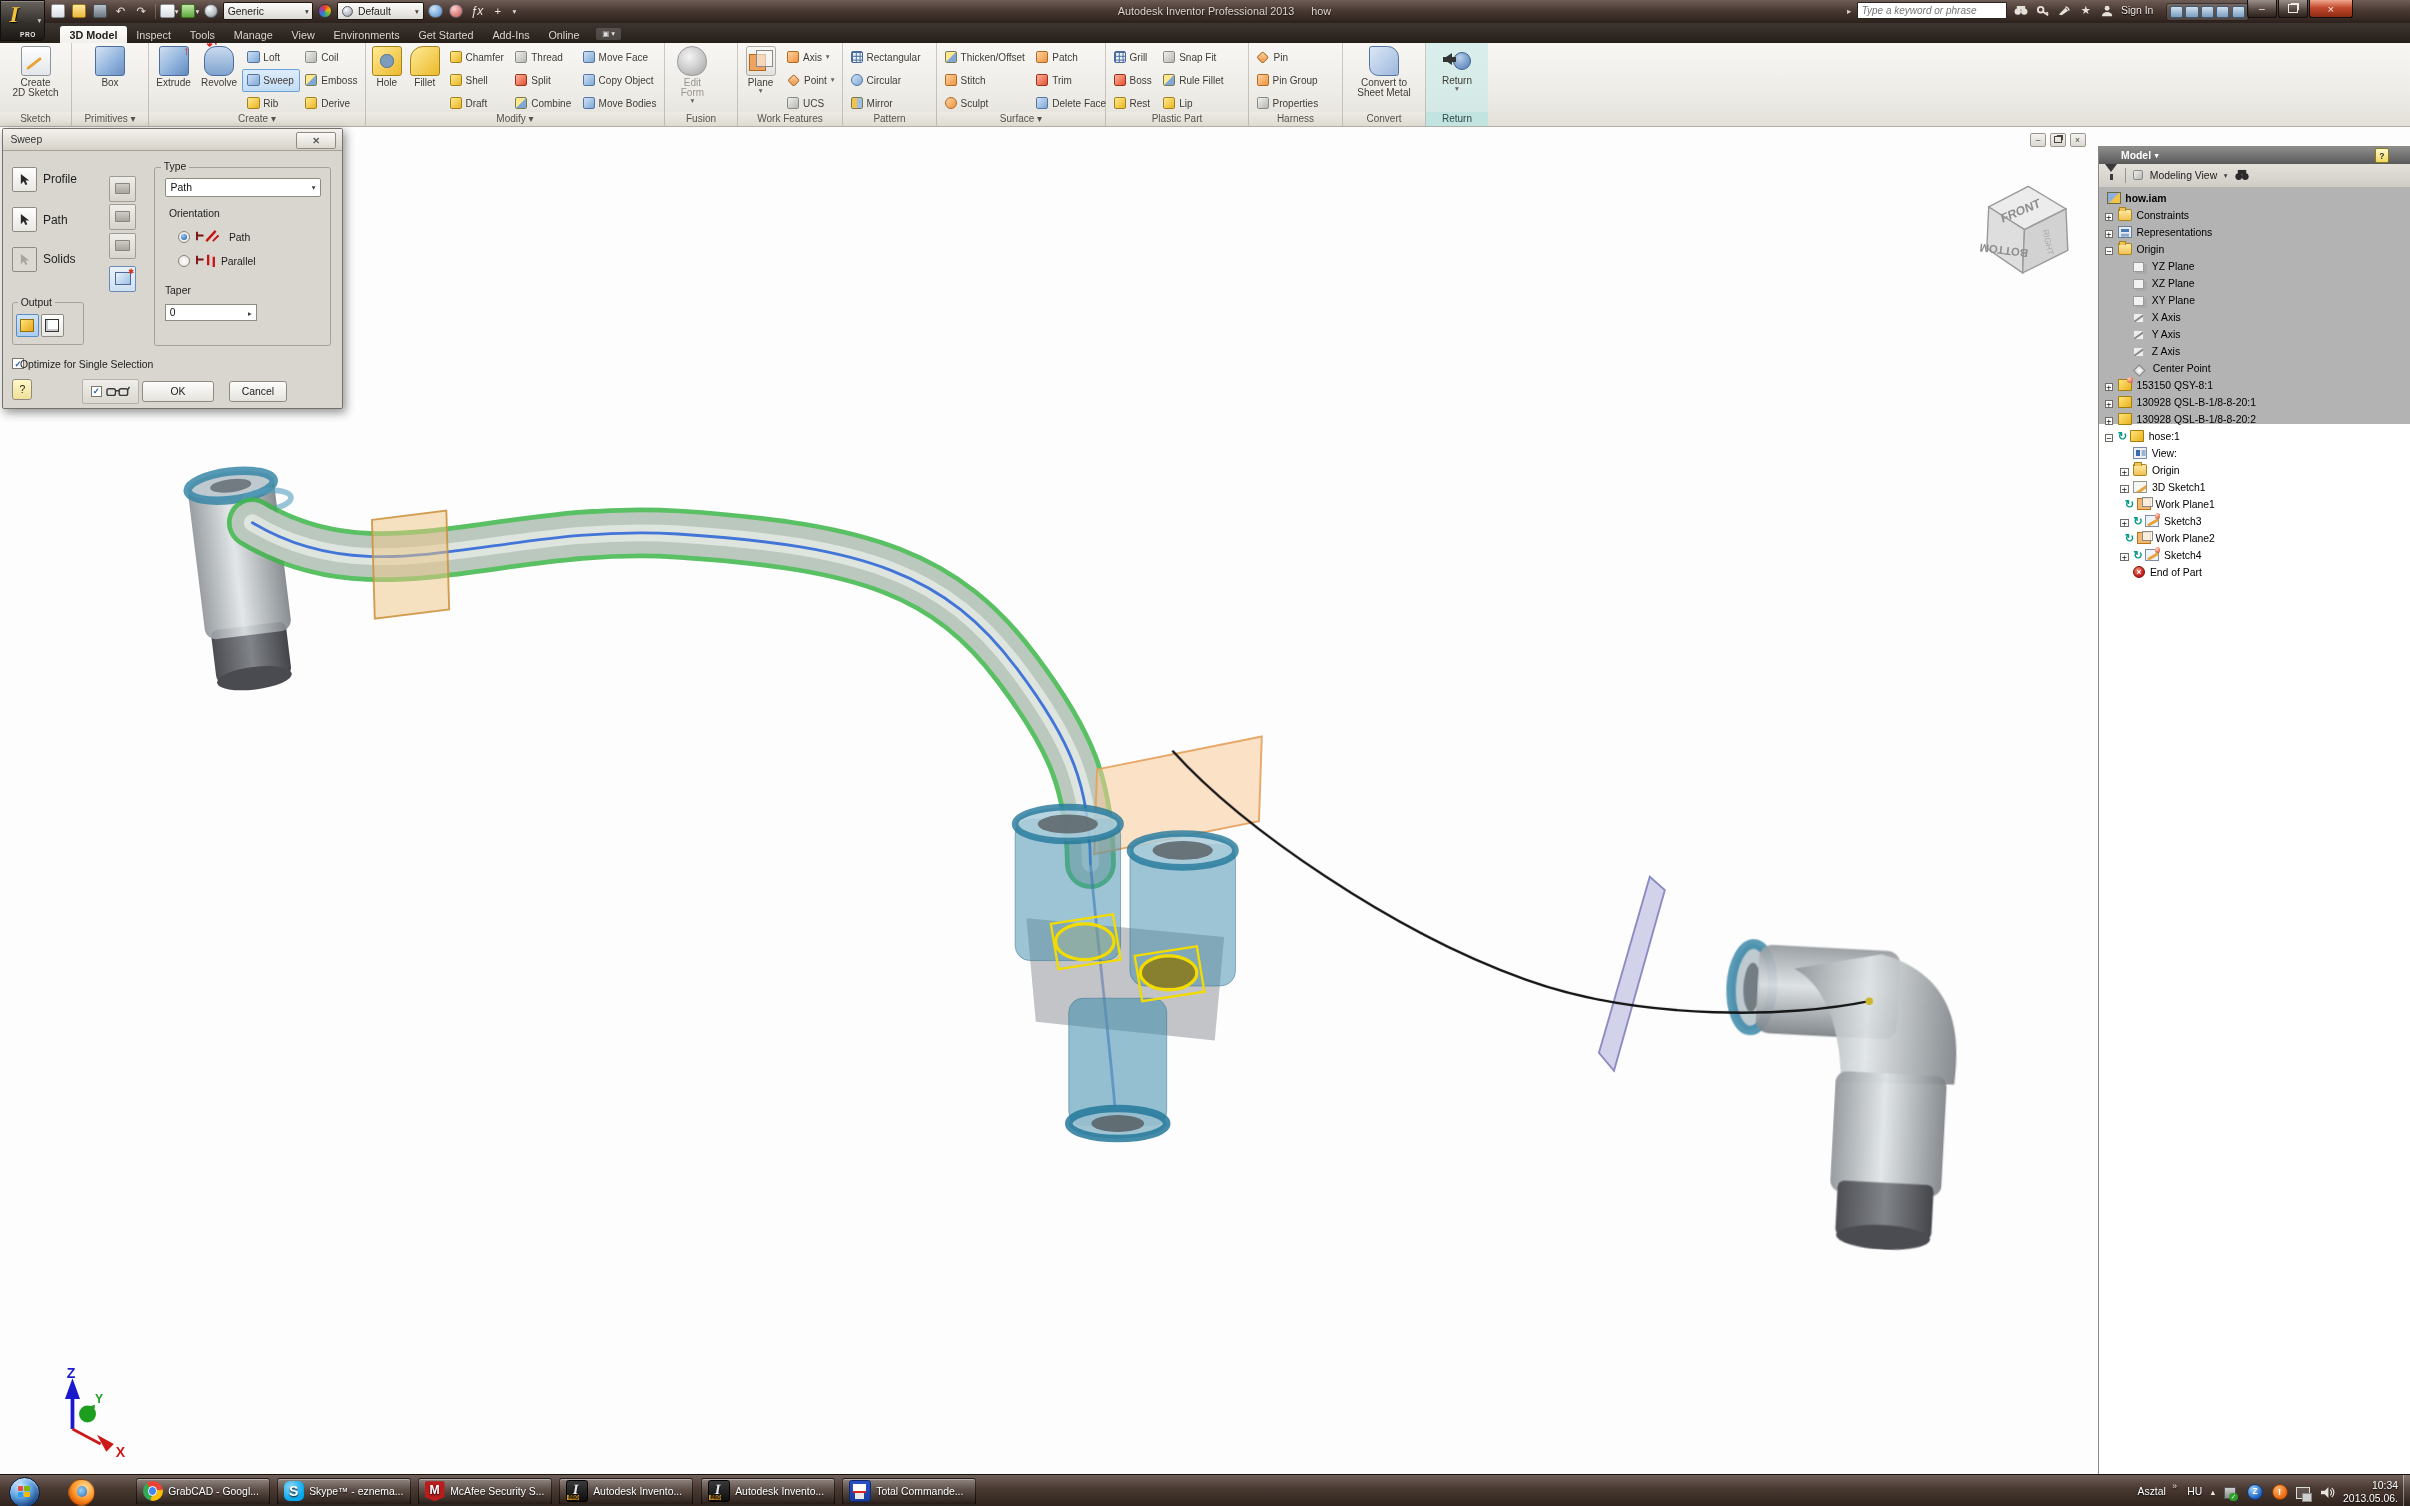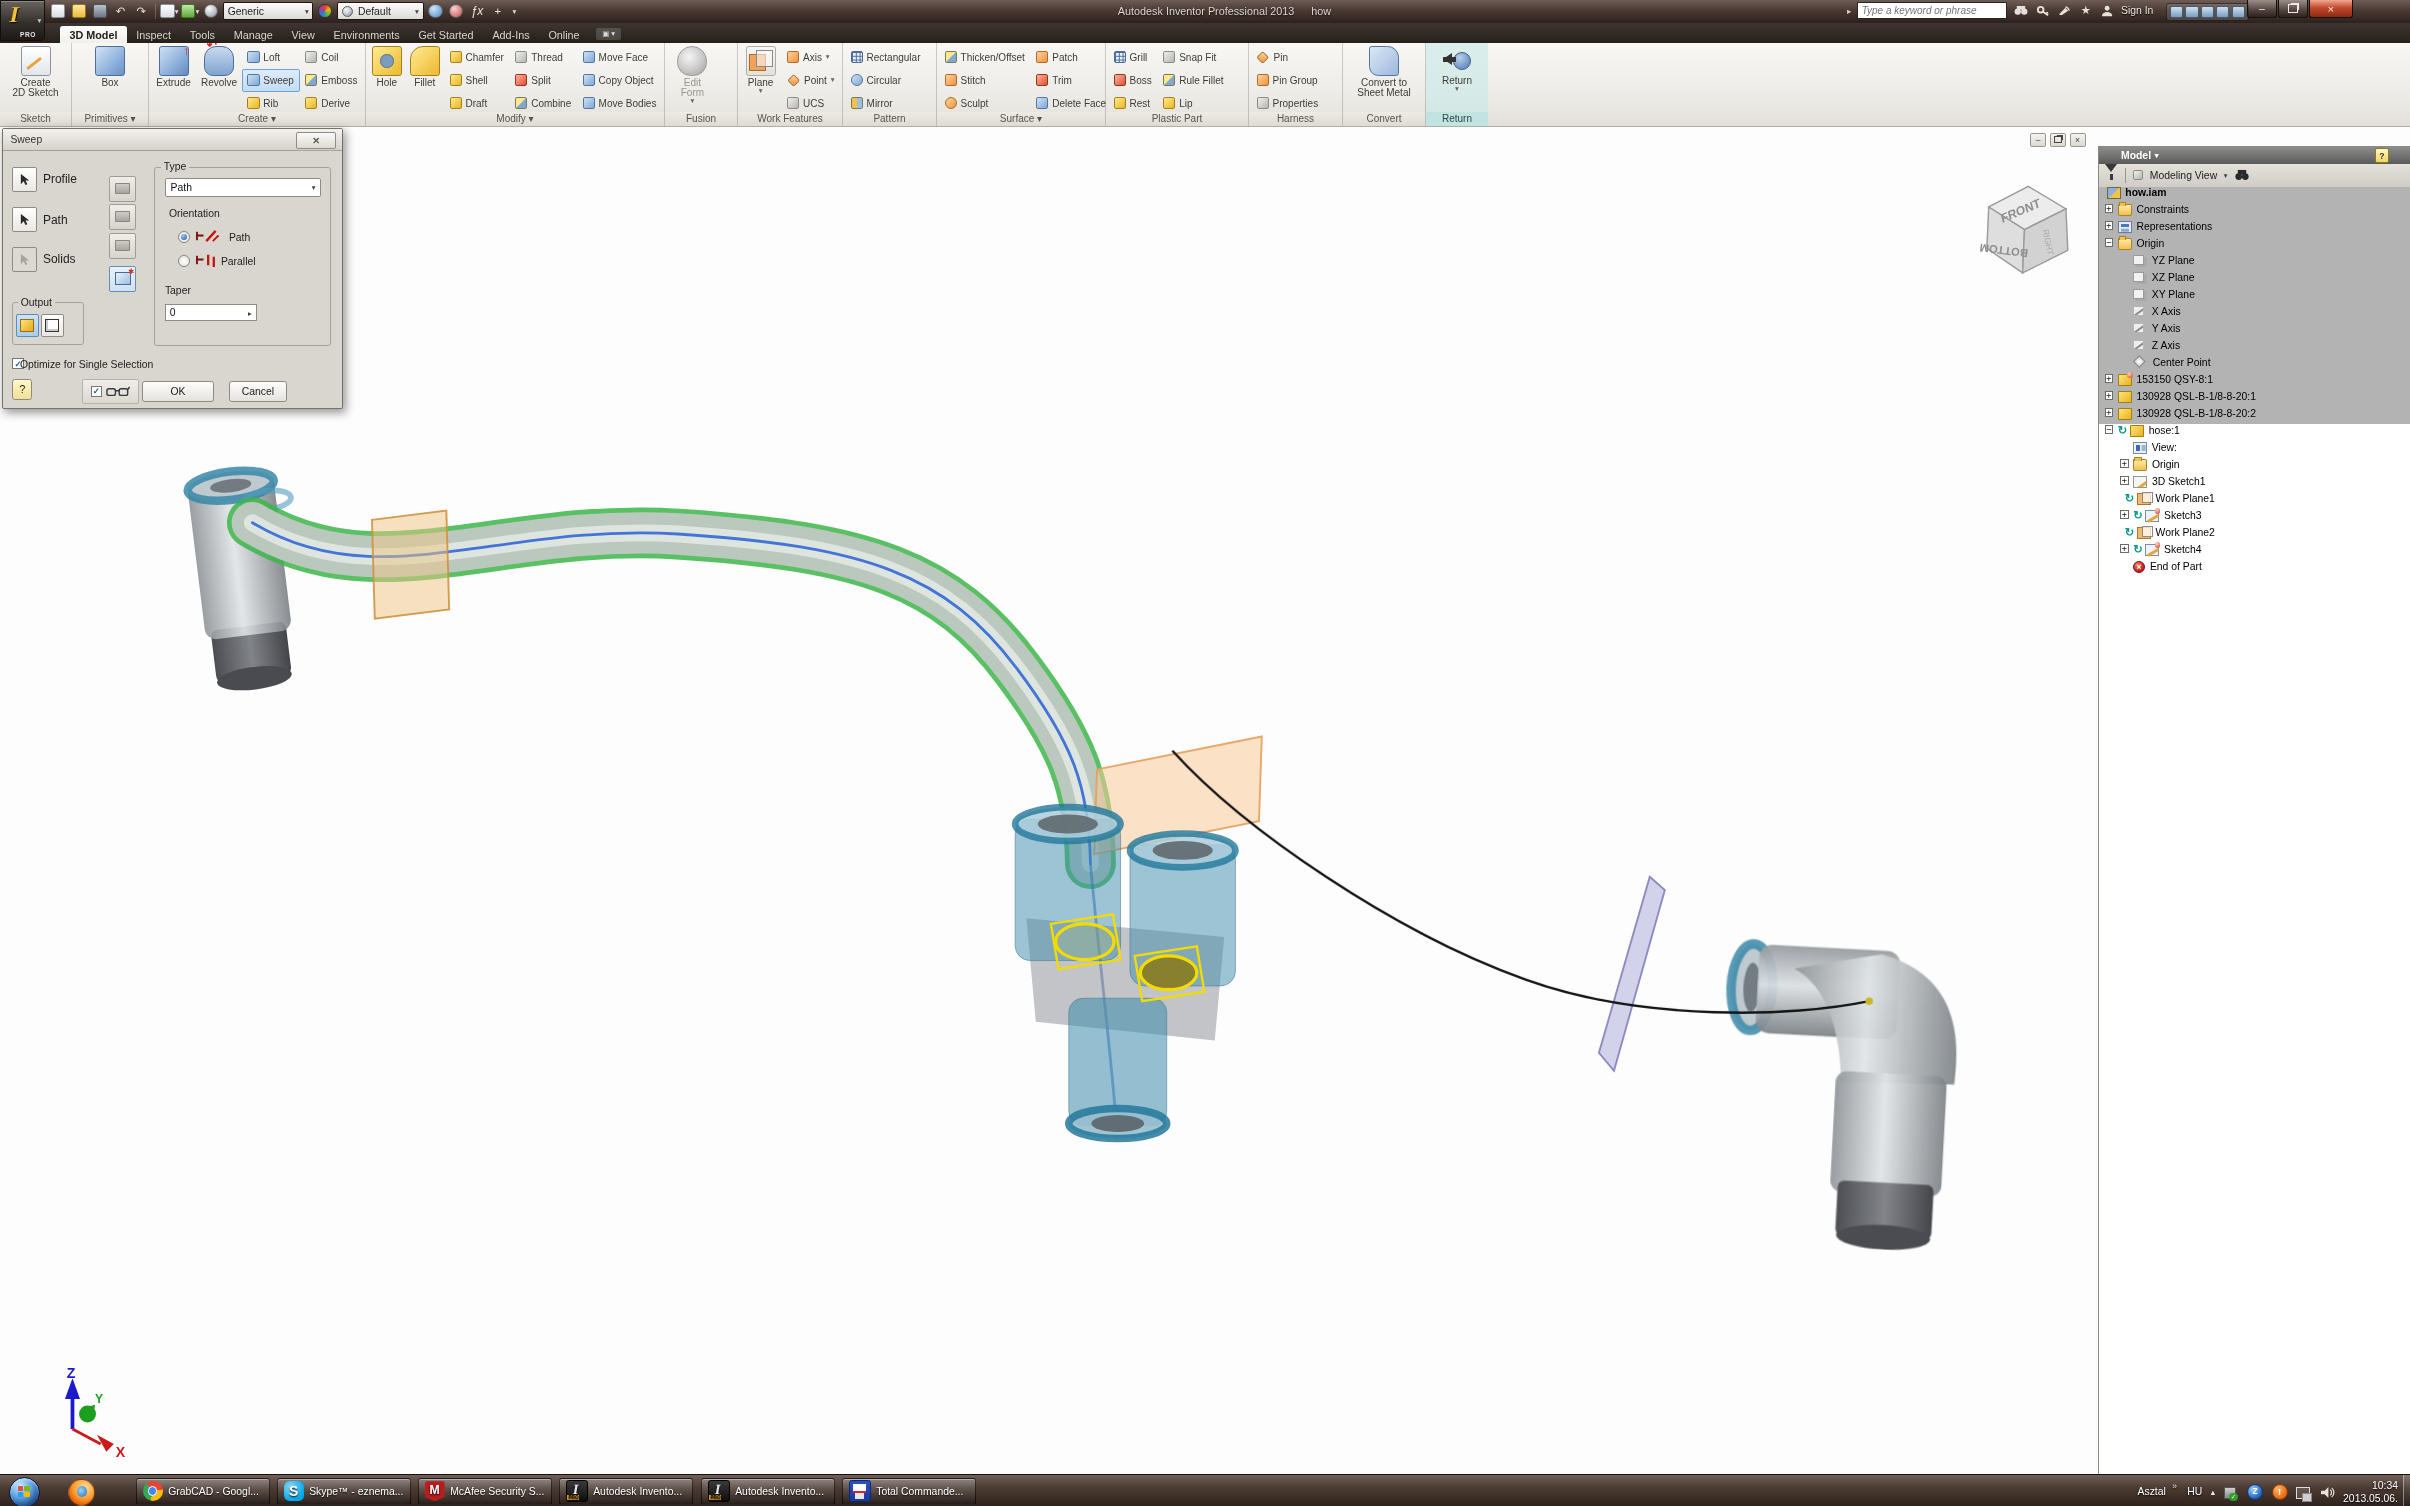--- a/index.html
+++ b/index.html
@@ -169,21 +169,21 @@
     display:flex;align-items:center;padding:0 22px;gap:3.8px}
   .b-help{margin-left:auto;width:12.2px;height:12.2px;background:linear-gradient(#fff8c8,#f0d860);border:0.9px solid #8a7a20;
     border-radius:1.9px;color:#333;font-size:8.5px;font-weight:bold;display:flex;align-items:center;justify-content:center}
   .b-tools{height:22.6px;background:linear-gradient(#e4e1db,#d0cdc6);border-bottom:0.9px solid #a8a49c;
     display:flex;align-items:center;gap:6.6px;padding:0 4.7px;font-size:10.4px;color:#222}
   .funnel{width:0;height:0;border:6.6px solid transparent;border-top:8.5px solid #3a3a3a;margin-top:-3.8px}
   .funnel:after{content:"";position:absolute;margin-left:-1.4px;margin-top:1.9px;width:2.8px;height:6.6px;background:#3a3a3a}
   .vsep{width:0.9px;height:15px;background:#9a968e}
   .b-tree{position:absolute;left:0;right:0;top:40px;bottom:0;background:#fff;overflow:hidden}
   .grayzone{position:absolute;left:0;right:0;top:0;height:237px;background:#b3b3b3}
-  .trow{height:17px;display:flex;align-items:flex-start;font-size:10.4px;color:#000;position:relative}
+  .trow{height:17px;display:flex;align-items:flex-end;font-size:10.4px;color:#000;position:relative}
   .trow.bold{font-weight:bold}
   .lvl0{padding-left:3.8px}.lvl1{padding-left:5.6px}.lvl2{padding-left:21px}
   .exp{width:8.5px;height:8.5px;box-sizing:border-box;border:0.9px solid #6e6a64;background:#fdfdfd;color:#222;
     font-size:8.5px;line-height:6.6px;text-align:center;margin-right:4.7px;flex:none;font-family:"DejaVu Sans Mono",monospace}
   .noexp{width:13px;flex:none}
   .refr{color:#0a9a8a;font-size:11.3px;font-weight:bold;width:12.2px;flex:none;line-height:11.3px}
   .ti{width:14px;height:12.2px;margin-right:4.7px;flex:none;position:relative;box-sizing:border-box}
   .ti-folder{background:linear-gradient(#ffeaa8,#f1c252);border:0.9px solid #a8851e;border-radius:0.9px 1.9px 1.9px 1.9px}
   .ti-folder:before{content:"";position:absolute;left:0;top:-2.8px;width:5.6px;height:2.8px;background:#f1c252;border:0.9px solid #a8851e;border-bottom:none}
   .ti-repr{background:#e6ecf4;border:0.9px solid #6a7d96}

